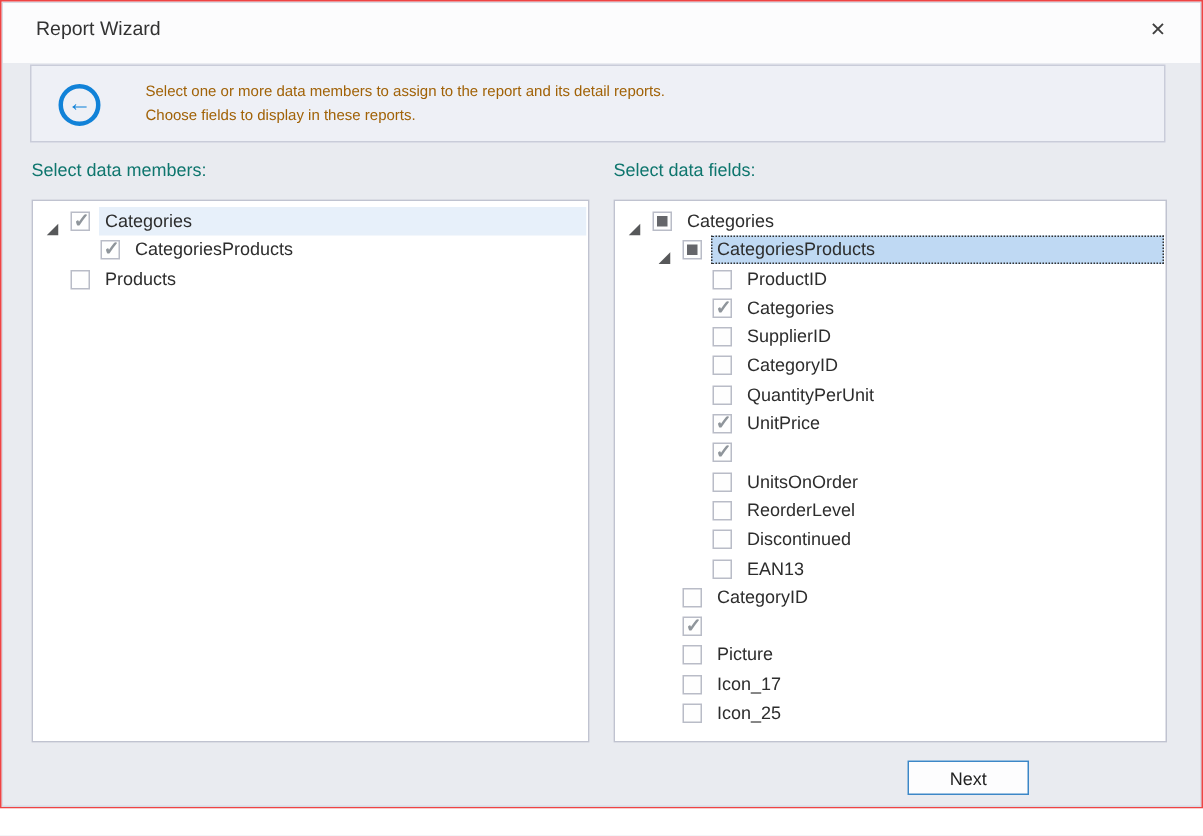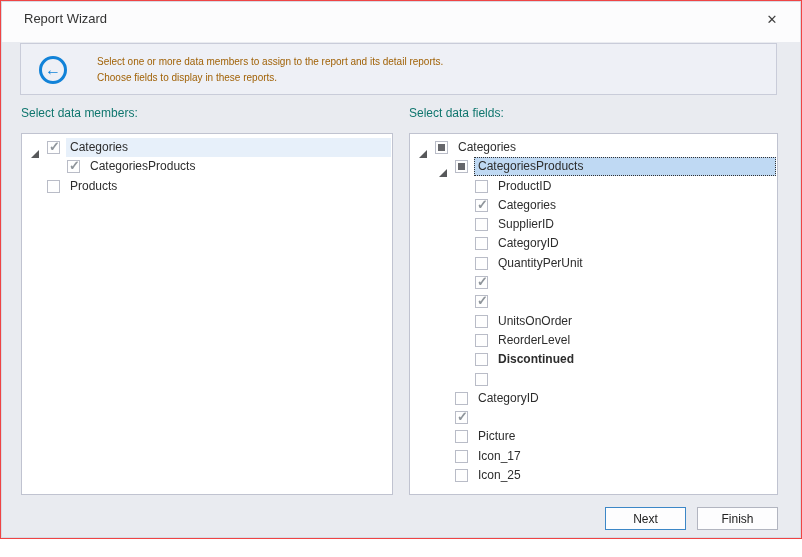--- a/index.html
+++ b/index.html
@@ -203,44 +203,50 @@
           </span>
         </div>
         <div class="row">
           <span class="cb unchecked" style="left: 64px;"></span>
           <span class="lbl-wrap" style="left: 83px;">
             <span class="node-label">QuantityPerUnit</span>
           </span>
         </div>
         <div class="row">
           <span class="cb checked" style="left: 64px;"></span>
+          <span class="lbl-wrap" style="left: 83px;">
+            <span class="node-label">UnitPrice</span>
+          </span>
         </div>
         <div class="row">
           <span class="cb checked" style="left: 64px;"></span>
         </div>
         <div class="row">
           <span class="cb unchecked" style="left: 64px;"></span>
           <span class="lbl-wrap" style="left: 83px;">
             <span class="node-label">UnitsOnOrder</span>
           </span>
         </div>
         <div class="row">
           <span class="cb unchecked" style="left: 64px;"></span>
           <span class="lbl-wrap" style="left: 83px;">
             <span class="node-label">ReorderLevel</span>
           </span>
         </div>
         <div class="row">
           <span class="cb unchecked" style="left: 64px;"></span>
-          <span class="lbl-wrap" style="left: 83px; font-weight: bold;">
+          <span class="lbl-wrap" style="left: 83px;">
             <span class="node-label">Discontinued</span>
           </span>
         </div>
         <div class="row">
           <span class="cb unchecked" style="left: 64px;"></span>
+          <span class="lbl-wrap" style="left: 83px;">
+            <span class="node-label">EAN13</span>
+          </span>
         </div>
         <div class="row">
           <span class="cb unchecked" style="left: 44px;"></span>
           <span class="lbl-wrap" style="left: 63px;">
             <span class="node-label">CategoryID</span>
           </span>
         </div>
         <div class="row">
           <span class="cb checked" style="left: 44px;"></span>
         </div>
@@ -259,15 +265,14 @@
         <div class="row">
           <span class="cb unchecked" style="left: 44px;"></span>
           <span class="lbl-wrap" style="left: 63px;">
             <span class="node-label">Icon_25</span>
           </span>
         </div>
       </div>
   </div>
 
   <button class="btn primary" style="left:604px;">Next</button>
-  <button class="btn" style="left:696px;">Finish</button>
 
 </div>
 
 </body></html>

